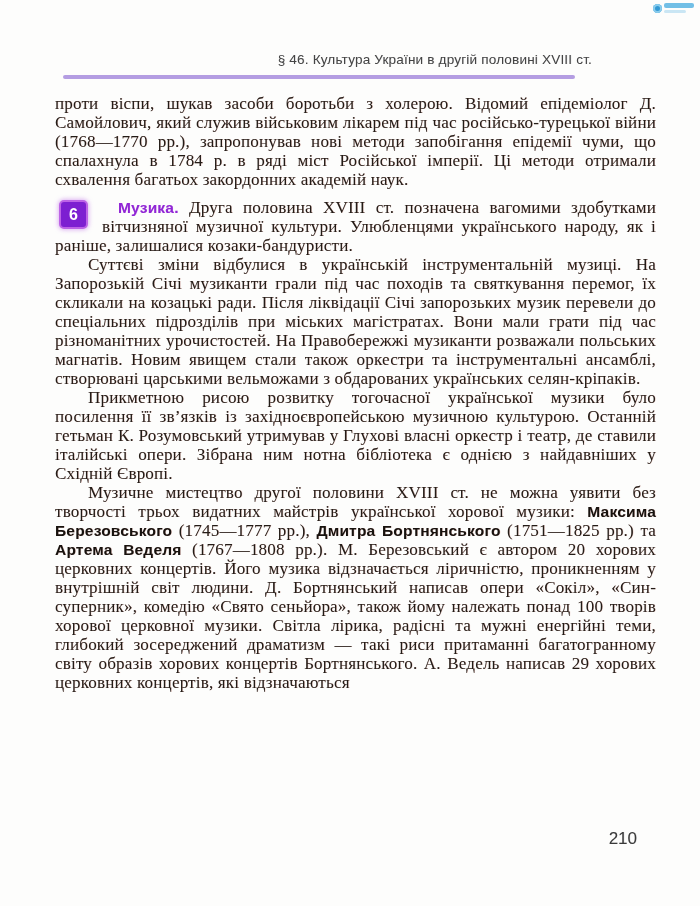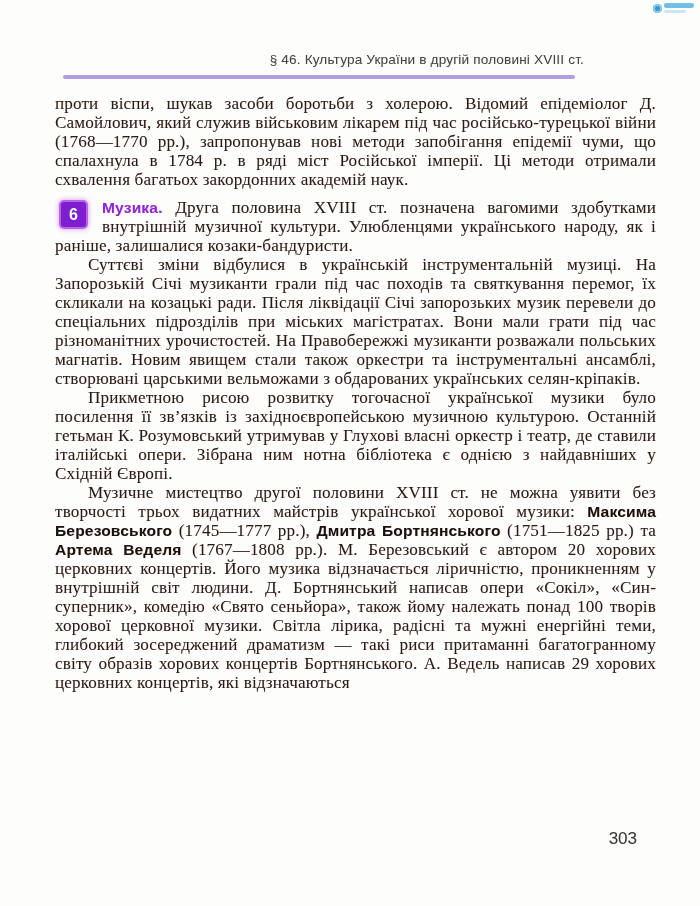--- a/index.html
+++ b/index.html
@@ -7,21 +7,21 @@
     width:700px;height:906px;
     background:#ffffff;
     font-family:"Liberation Serif","DejaVu Serif",serif;
   }
   .page{
     position:relative;width:700px;height:906px;overflow:hidden;
     background:#fdfdfc;
   }
   
   .header-title{
-    position:absolute;top:52px;right:116px;
+    position:absolute;top:52px;right:108px;
     font-family:"Liberation Sans","DejaVu Sans",sans-serif;
     font-size:13.5px;color:#454545;letter-spacing:0.2px;
     text-shadow:0.4px 0.3px 0.3px rgba(120,120,130,0.25);
   }
   .header-rule{
     position:absolute;left:63px;top:75px;width:512px;height:4px;
     background:#b49de2;border-radius:2px;
   }
   
   .watermark{
@@ -50,20 +50,21 @@
     box-shadow:0 0 4px 1px rgba(195,120,235,0.55);
     display:flex;align-items:center;justify-content:center;
     font-family:"Liberation Sans","DejaVu Sans",sans-serif;
     font-weight:bold;font-size:16px;color:#ffffff;
     text-shadow:none;text-indent:0;
   }
   .music-label{
     font-family:"Liberation Sans","DejaVu Sans",sans-serif;
     font-weight:bold;font-size:15.5px;color:#9126d6;
     text-shadow:0.3px 0.3px 0.3px rgba(160,60,200,0.3);
+    margin-left:16px;
   }
   .bold-name{
     font-family:"Liberation Sans","DejaVu Sans",sans-serif;
     font-weight:bold;font-size:15.5px;color:#17120e;
   }
   .page-number{
     position:absolute;top:829px;right:63px;
     font-family:"Liberation Sans","DejaVu Sans",sans-serif;
     font-size:17px;color:#3a3a3a;
     text-shadow:0.4px 0.3px 0.3px rgba(120,120,130,0.3);
@@ -85,26 +86,26 @@
   <div class="header-title">§ 46. Культура України в другій половині XVIII ст.</div>
   <div class="header-rule"></div>
 
   <div class="content">
 
     <p class="no-indent">проти віспи, шукав засоби боротьби з холерою. Відомий епідеміолог Д. Самойлович, який служив військовим лікарем під час російсько-турецької війни (1768—1770 рр.), запропонував нові методи запобігання епідемії чуми, що спалахнула в 1784 р. в ряді міст Російської імперії. Ці методи отримали схвалення багатьох закордонних академій наук.</p>
 
 
     <p class="music-para">
       <span class="section-badge">6</span><span class="music-label">Музика.</span>
-      <span>Друга половина XVIII ст. позначена вагомими здобутками внутрішній музичної культури. Улюбленцями українського народу, як і раніше, залишалися козаки-бандуристи.</span>
+      <span>Друга половина XVIII ст. позначена вагомими здобутками вітчизняної музичної культури. Улюбленцями українського народу, як і раніше, залишалися козаки-бандуристи.</span>
     </p>
 
     <p>Суттєві зміни відбулися в українській інструментальній музиці. На Запорозькій Січі музиканти грали під час походів та святкування перемог, їх скликали на козацькі ради. Після ліквідації Січі запорозьких музик перевели до спеціальних підрозділів при міських магістратах. Вони мали грати під час різноманітних урочистостей. На Правобережжі музиканти розважали польських магнатів. Новим явищем стали також оркестри та інструментальні ансамблі, створювані царськими вельможами з обдарованих українських селян-кріпаків.</p>
 
     <p>Прикметною рисою розвитку тогочасної української музики було посилення її зв’язків із західноєвропейською музичною культурою. Останній гетьман К. Розумовський утримував у Глухові власні оркестр і театр, де ставили італійські опери. Зібрана ним нотна бібліотека є однією з найдавніших у Східній Європі.</p>
 
     <p><span>Музичне мистецтво другої половини XVIII ст. не можна уявити без творчості трьох видатних майстрів української хорової музики: </span><span class="bold-name">Максима Березовського</span><span> (1745—1777 рр.), </span><span class="bold-name">Дмитра Бортнянського</span><span> (1751—1825 рр.) та </span><span class="bold-name">Артема Веделя</span><span> (1767—1808 рр.). М. Березовський є автором 20 хорових церковних концертів. Його музика відзначається ліричністю, проникненням у внутрішній світ людини. Д. Бортнянський написав опери «Сокіл», «Син-суперник», комедію «Свято сеньйора», також йому належать понад 100 творів хорової церковної музики. Світла лірика, радісні та мужні енергійні теми, глибокий зосереджений драматизм — такі риси притаманні багатогранному світу образів хорових концертів Бортнянського. А. Ведель написав 29 хорових церковних концертів, які відзначаються</span></p>
 
   </div>
 
-  <div class="page-number">303</div>
+  <div class="page-number">210</div>
 
 </div>
 
 </body></html>

